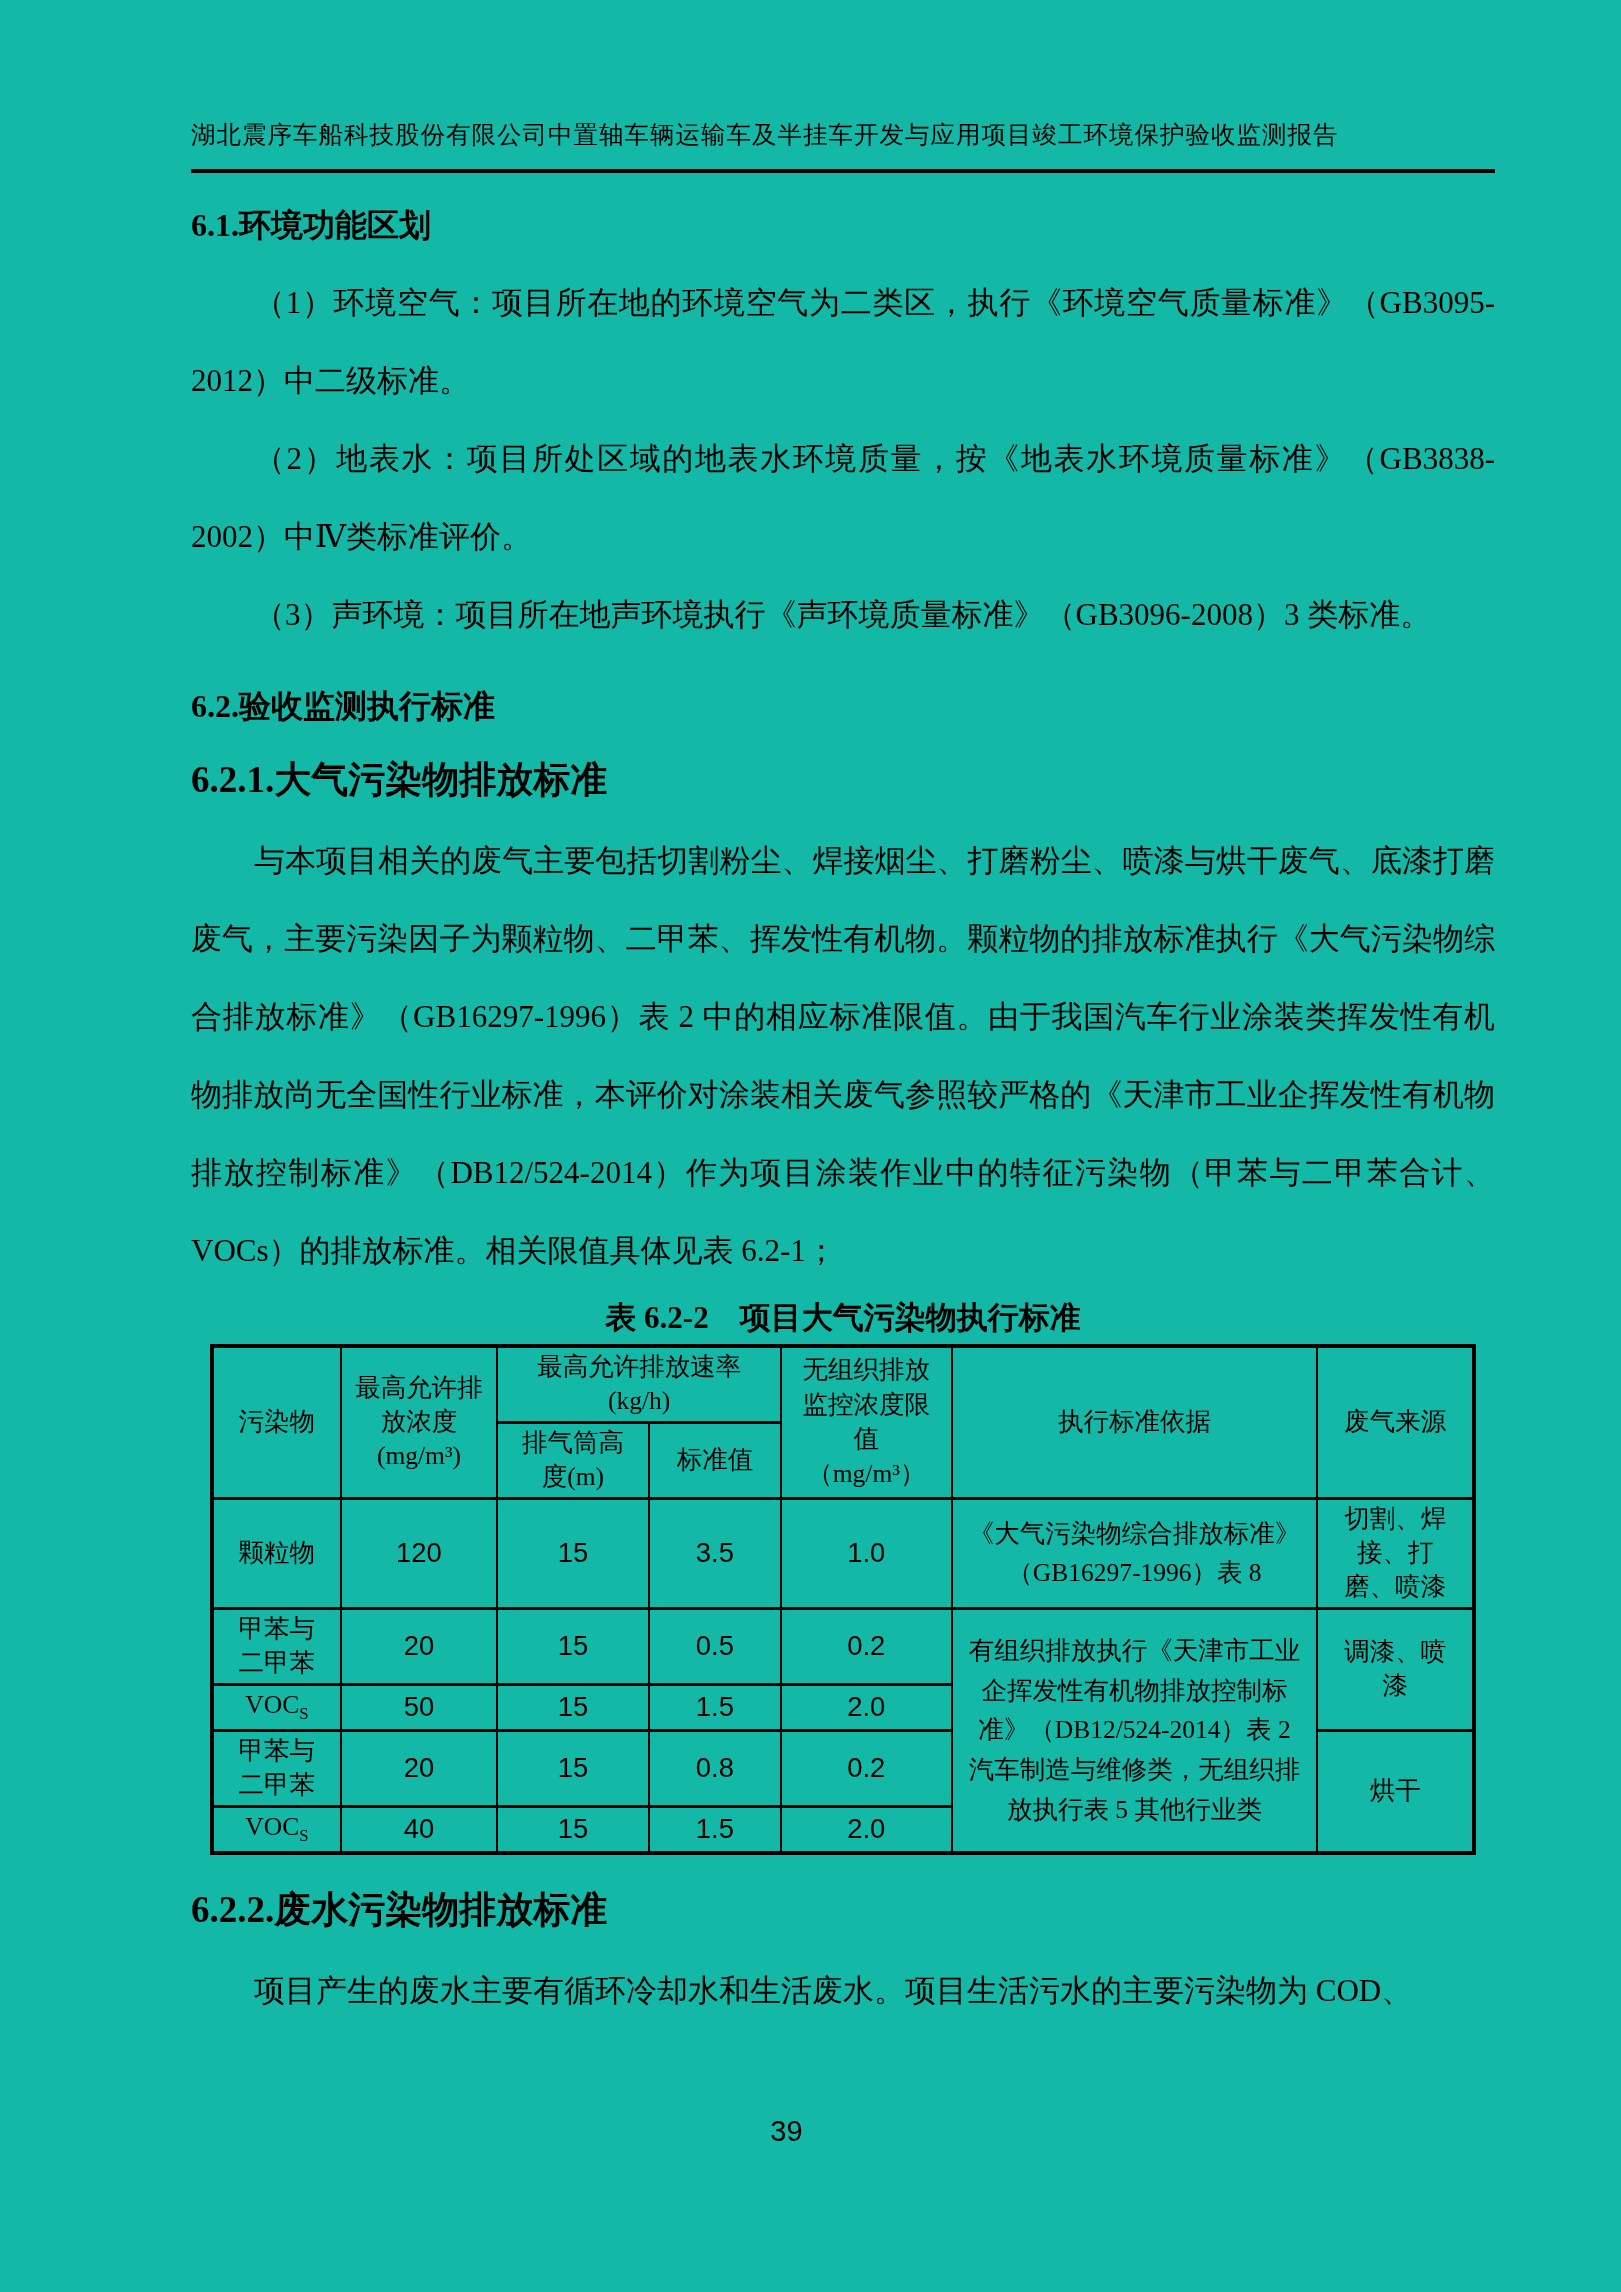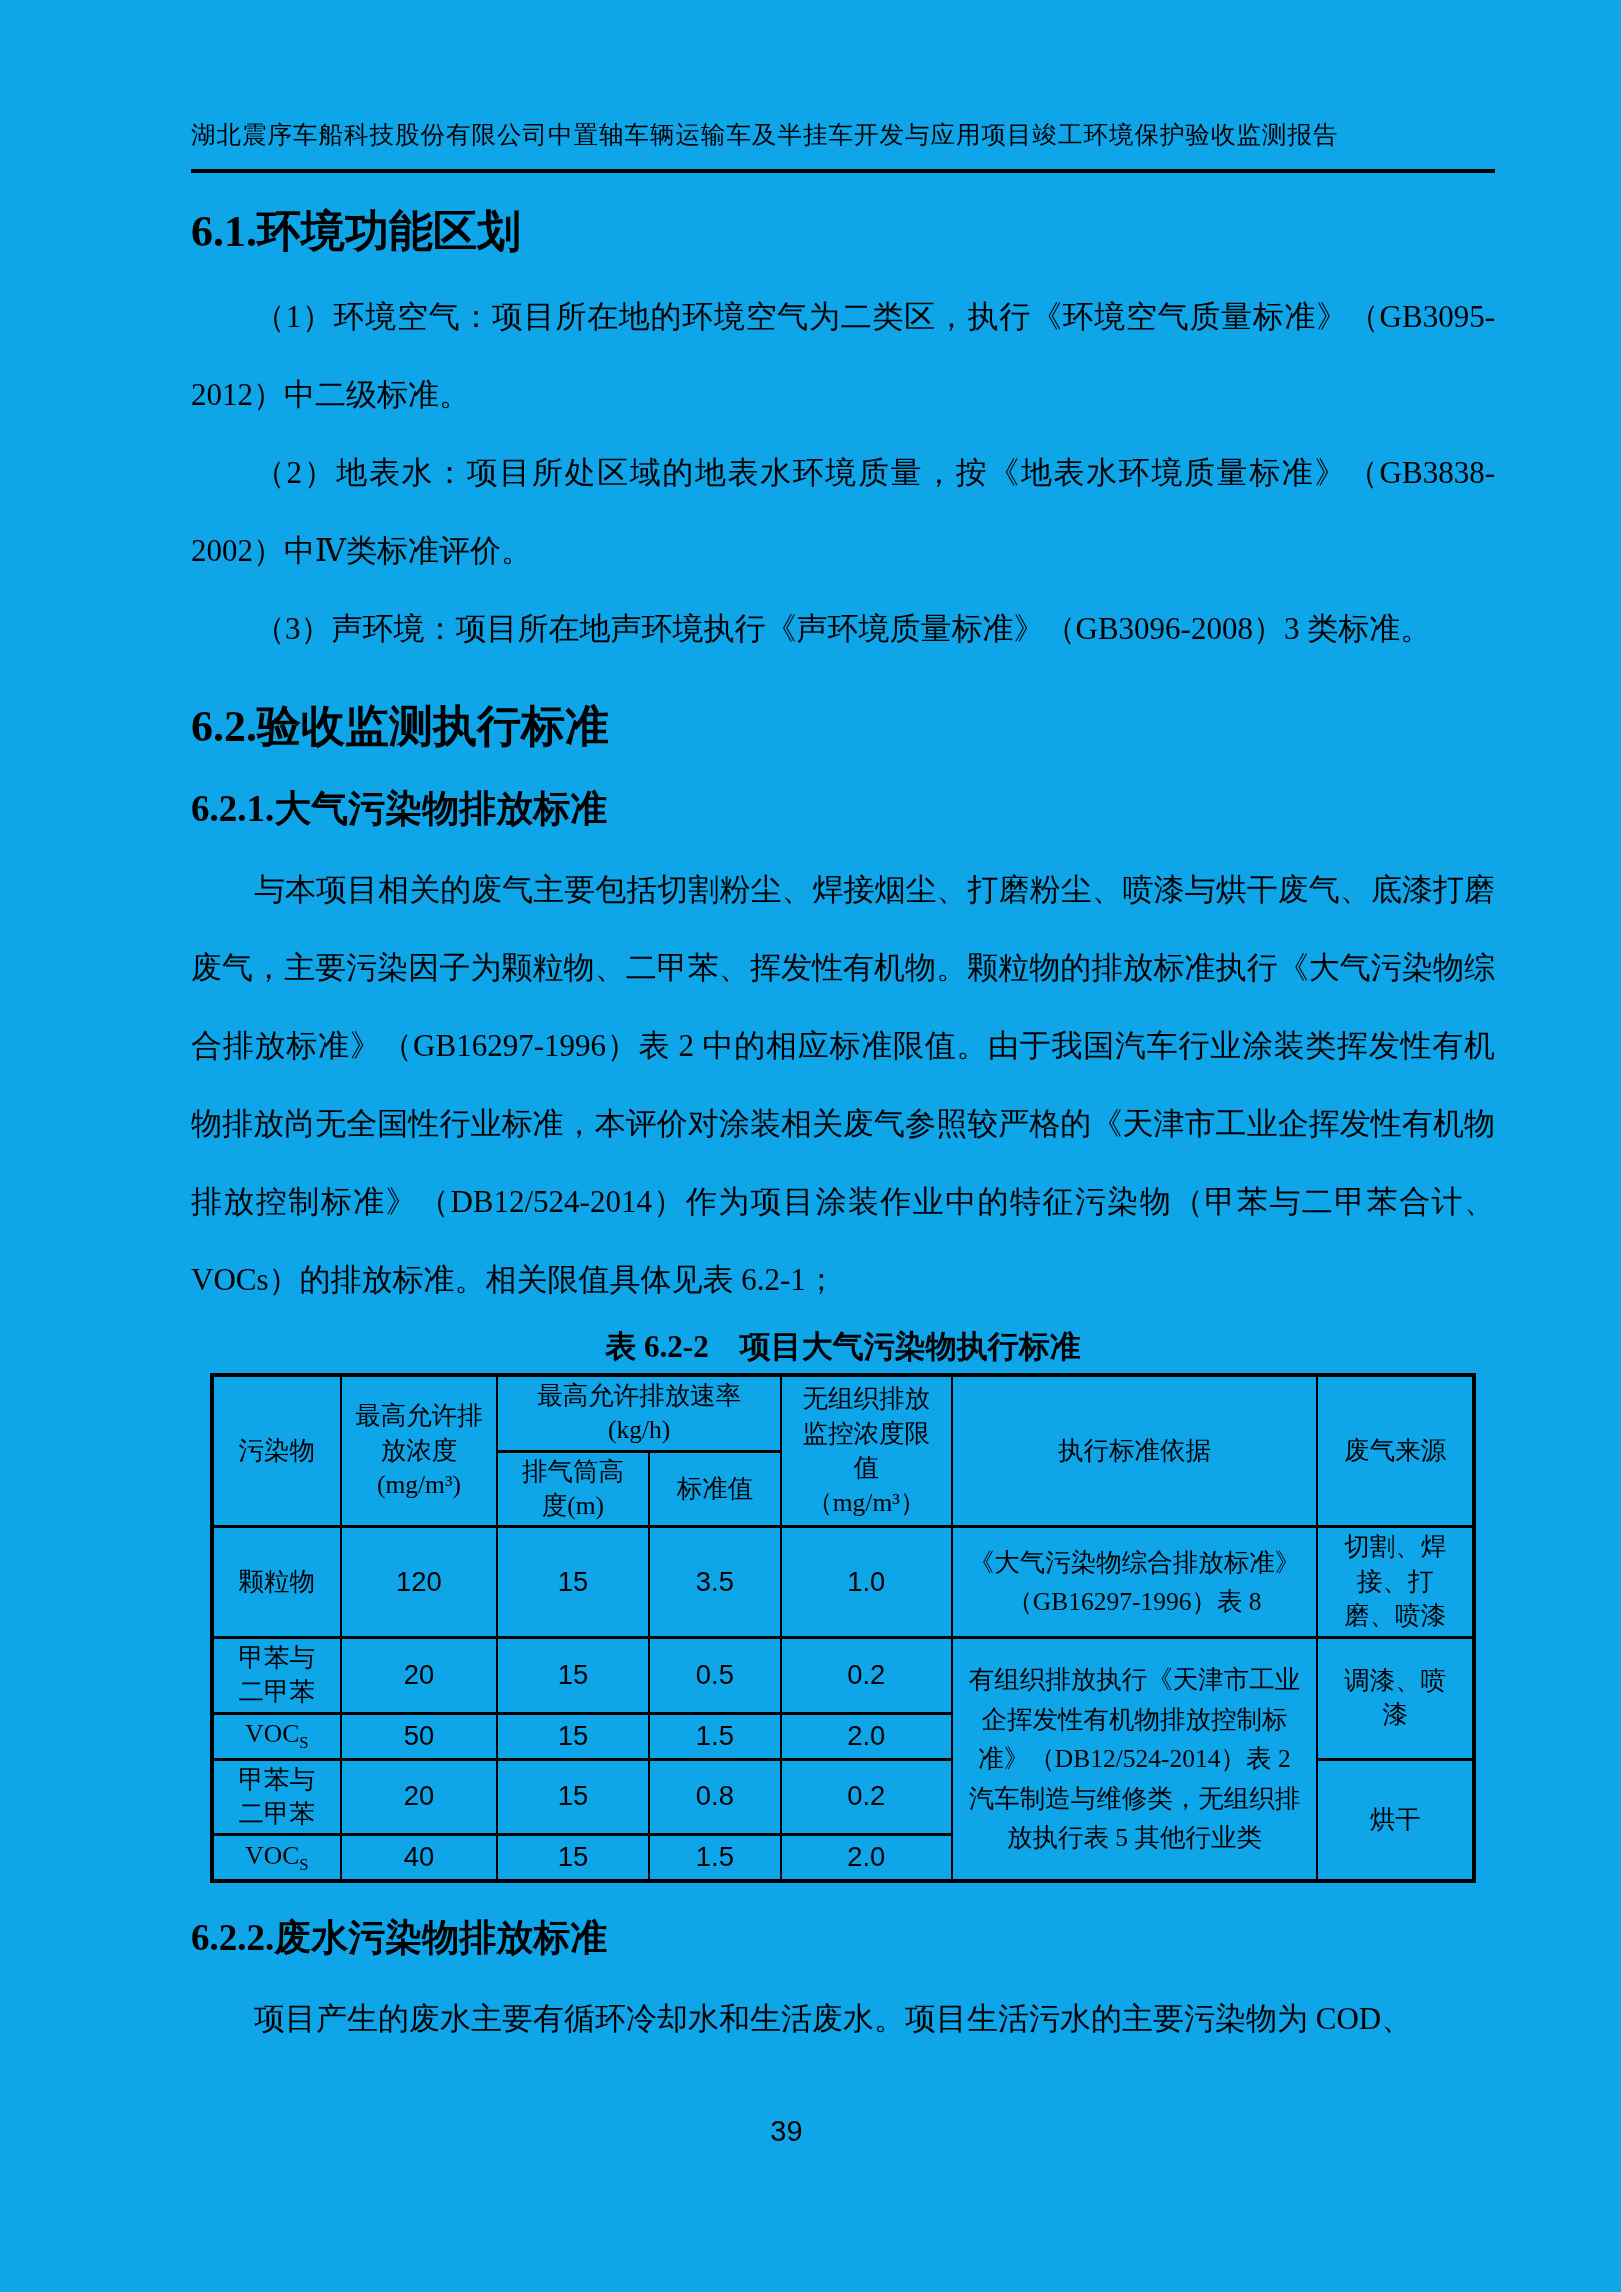--- a/index.html
+++ b/index.html
@@ -1,20 +1,20 @@
 <!DOCTYPE html>
 <html><head>
 <meta charset="utf-8">
 <style>
   html,body { margin:0; padding:0; background:#e8e8e8; }
   .page {
     position: relative;
     width: 1621px;
     height: 2293px;
-    background: #0ea5e9;
+    background: #14b8a6;
     font-family: "Liberation Serif", "DejaVu Serif", serif;
     color: #000;
     overflow: hidden;
   }
   .content {
     position: absolute;
     left: 191px;
     top: 0;
     width: 1304px;
   }
@@ -28,21 +28,21 @@
     letter-spacing: 1px;
     white-space: nowrap;
   }
   h1.chapter {
     font-size: 57px;
     font-weight: bold;
     margin: 13.7px 0 0 0;
     line-height: 1.25;
   }
   h2.sec {
-    font-size: 44px;
+    font-size: 32px;
     font-weight: bold;
     margin: 33px 0 0 0;
     line-height: 1.2;
   }
   h3.subsec {
     font-size: 37px;
     font-weight: bold;
     margin: 33px 0 0 0;
     line-height: 1.2;
   }

